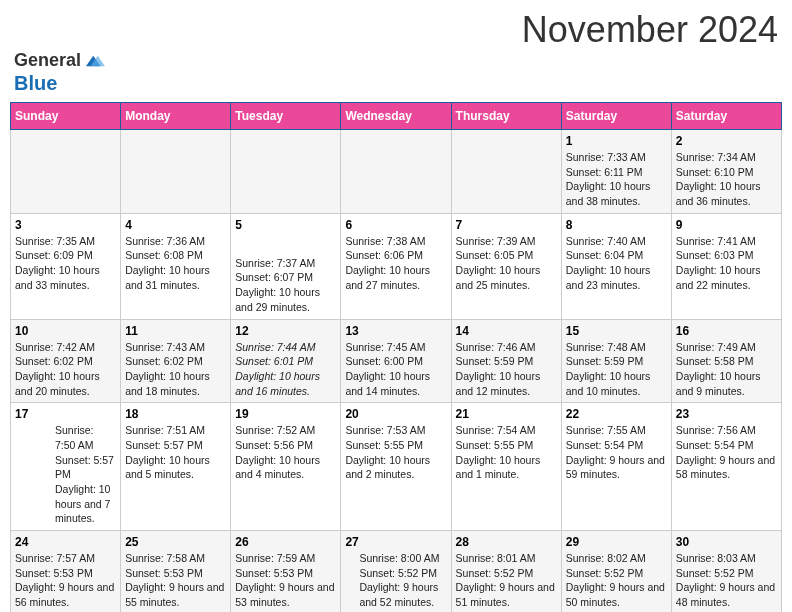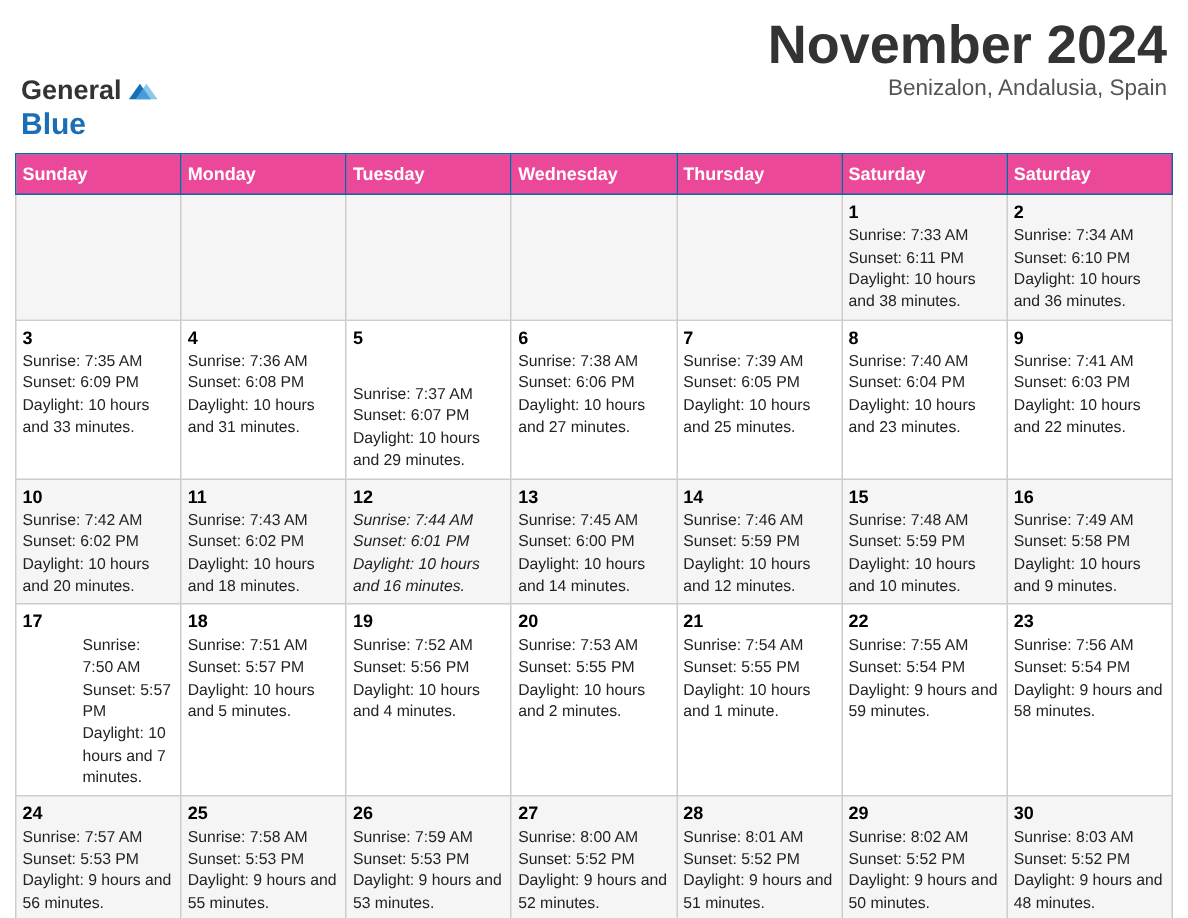--- a/index.html
+++ b/index.html
@@ -33,21 +33,21 @@
     .logo-icon {
       width: 22px;
       height: 22px;
       margin-left: 2px;
     }
     .title-block {
       text-align: right;
     }
     .month-title {
       font-size: 36px;
-      font-weight: bold;
+      font-weight: normal;
       color: #333;
       line-height: 1.1;
     }
     .location-title {
       font-size: 15px;
       color: #555;
     }
     table {
       width: 100%;
       border-collapse: collapse;
@@ -102,21 +102,20 @@
         <svg class="logo-icon" viewBox="0 0 30 22" xmlns="http://www.w3.org/2000/svg">
           <polygon points="4,18 14,4 24,18" fill="#1a6eb5"></polygon>
           <polygon points="10,18 20,4 30,18" fill="#5aaee8" opacity="0.7"></polygon>
         </svg>
       </div>
       <span class="logo-text logo-blue" style="font-size:20px;">Blue</span>
     </div>
   </div>
   <div class="title-block">
     <div class="month-title">November 2024</div>
-    <div class="location-title">Benizalon, Andalusia, Spain</div>
   </div>
 </div>
 
 <table>
   <thead>
     <tr id="weekday-header">
         <th>Sunday</th>
         <th>Monday</th>
         <th>Tuesday</th>
         <th>Wednesday</th>
@@ -291,21 +290,21 @@
 Daylight: 9 hours and 55 minutes.</div>
         </td>
         <td>
           <span class="day-number">26</span>
           <div class="day-info" style="white-space: pre-line;">Sunrise: 7:59 AM
 Sunset: 5:53 PM
 Daylight: 9 hours and 53 minutes.</div>
         </td>
         <td>
           <span class="day-number">27</span>
-          <div class="day-info" style="white-space: pre-line;">Sunrise: 8:00 AM
+          <div class="day-info" style="white-space: pre-line; margin-left: 14px;">Sunrise: 8:00 AM
 Sunset: 5:52 PM
 Daylight: 9 hours and 52 minutes.</div>
         </td>
         <td>
           <span class="day-number">28</span>
           <div class="day-info" style="white-space: pre-line;">Sunrise: 8:01 AM
 Sunset: 5:52 PM
 Daylight: 9 hours and 51 minutes.</div>
         </td>
         <td>

